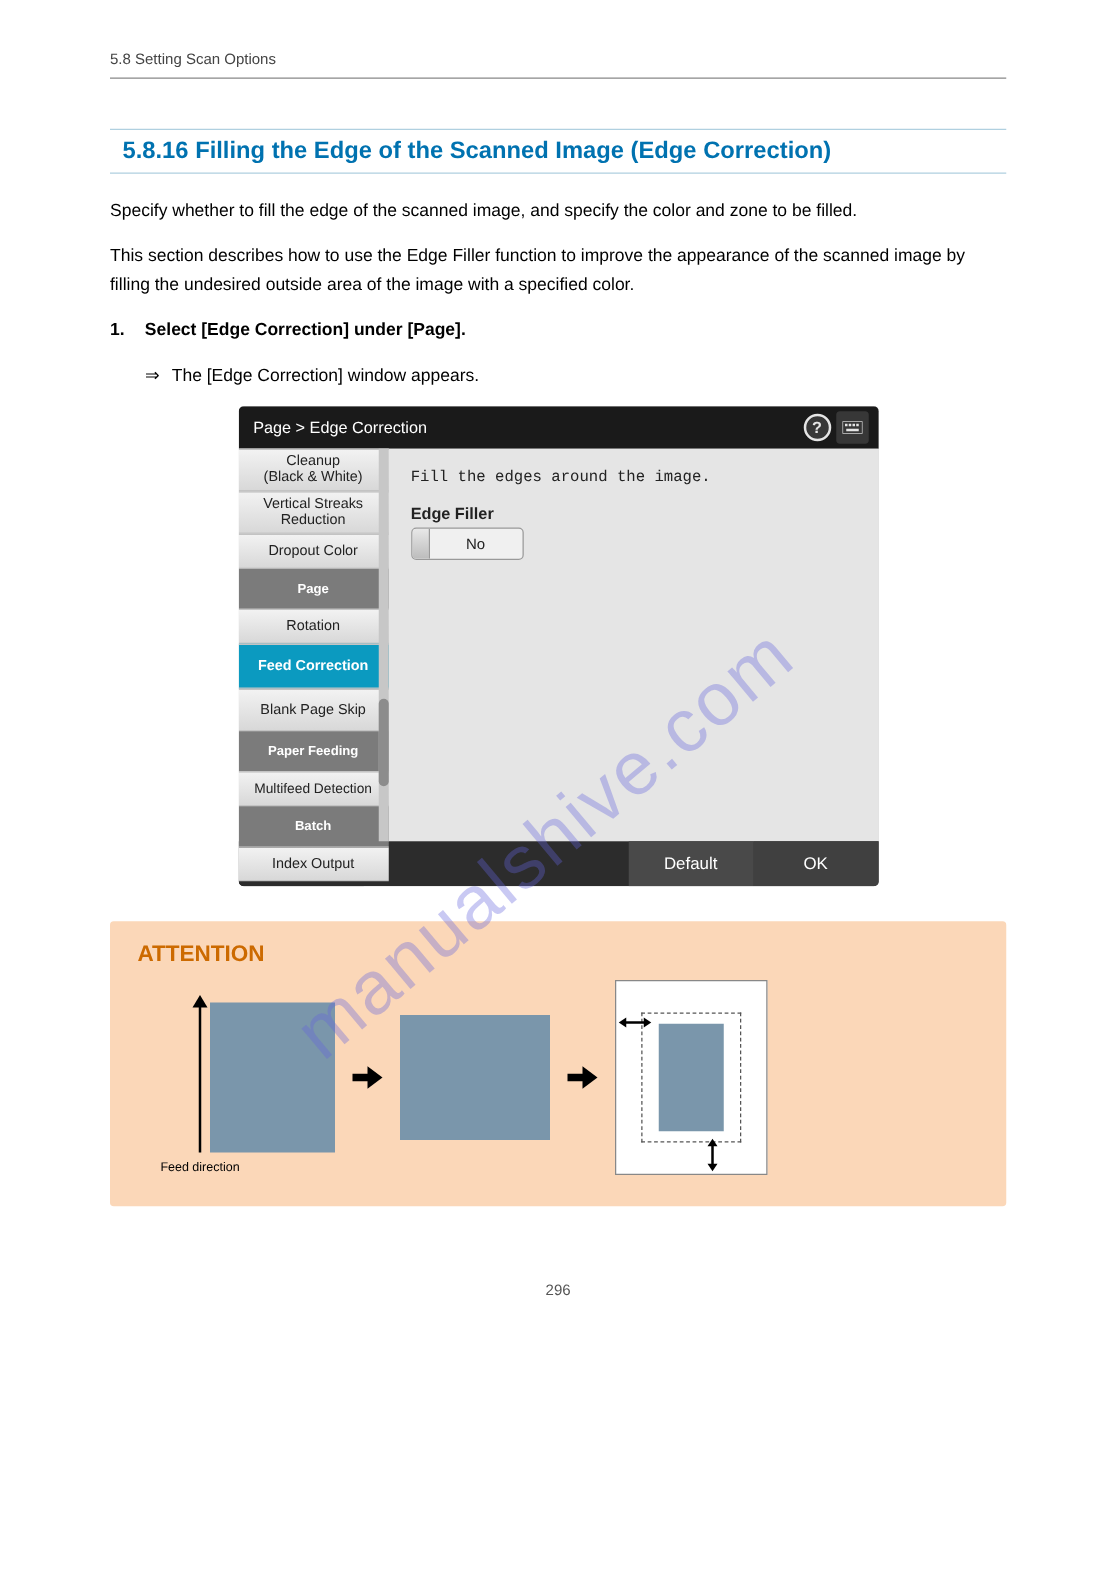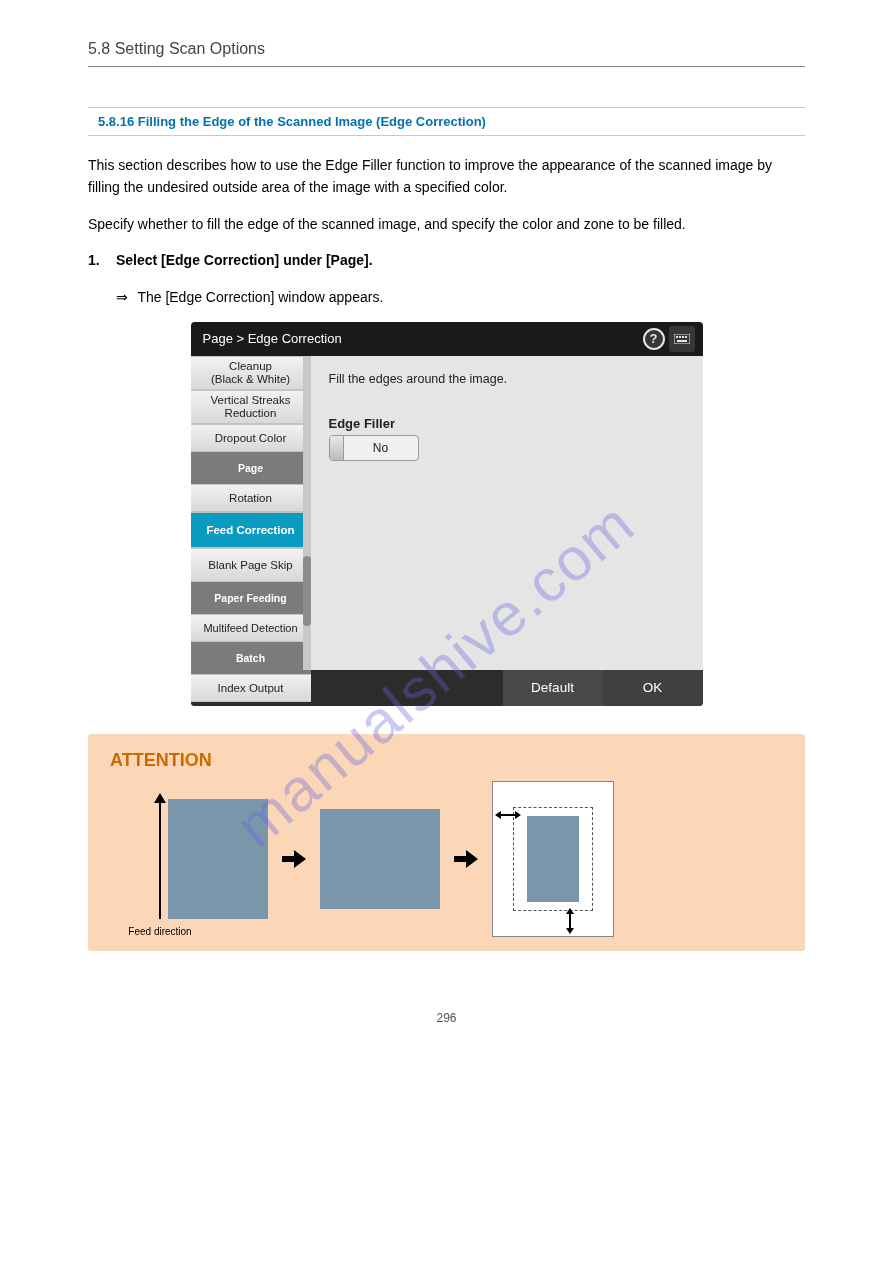--- a/index.html
+++ b/index.html
@@ -1,48 +1,48 @@
 <!DOCTYPE html>
 <html><head>
 <meta charset="utf-8">
 <style>
   * { margin: 0; padding: 0; box-sizing: border-box; }
   body { font-family: Arial, Helvetica, sans-serif; background: #fff; width: 893px; margin: 0 auto; color: #000; }
   .page { padding: 40px 88px 80px 88px; }
-  .running-head { font-size: 16px; color: #444; display: flex; justify-content: space-between; margin-bottom: 8px; }
+  .running-head { font-size: 12px; color: #444; display: flex; justify-content: space-between; margin-bottom: 8px; }
   .rule { border: none; border-top: 1px solid #888; margin-bottom: 40px; }
-  .section-head { font-size: 13px; font-weight: bold; color: #0072b0; padding: 6px 10px; border-top: 1px solid #b0d0e0; border-bottom: 1px solid #b0d0e0; margin-bottom: 18px; }
+  .section-head { font-size: 19px; font-weight: bold; color: #0072b0; padding: 6px 10px; border-top: 1px solid #b0d0e0; border-bottom: 1px solid #b0d0e0; margin-bottom: 18px; }
   .body-text { font-size: 14px; line-height: 1.6; margin-bottom: 14px; }
   .body-text .step-no { display: inline-block; width: 24px; font-weight: bold; }
   .screen { width: 512px; margin: 8px auto 20px; border-radius: 4px; overflow: hidden; box-shadow: 0 0 0 1px #ccc inset; position: relative; }
   .titlebar { background: #1a1a1a; color: #fff; display: flex; align-items: center; height: 34px; padding: 0 8px 0 12px; font-size: 13px; }
   .titlebar .spacer { flex: 1; }
   .titlebar .tb-icon { width: 26px; height: 26px; border-radius: 3px; background: #373737; margin-left: 4px; display: flex; align-items: center; justify-content: center; color: #e5e5e5; font-size: 14px; }
   .titlebar .tb-help { border-radius: 50%; border: 2px solid #e5e5e5; width: 22px; height: 22px; font-weight: bold; font-size: 13px; }
   .mainrow { display: flex; height: 314px; background: #e5e5e5; }
   .sidebar { width: 120px; background: #dedede; position: relative; font-size: 11.5px; color: #222; }
   .sb-item { height: 28px; display: flex; align-items: center; justify-content: center; text-align: right; padding: 0 4px; border-top: 1px solid #c3c3c3; border-bottom: 1px solid #c3c3c3; background: linear-gradient(#f2f2f2,#d8d8d8); cursor: pointer; }
   .sb-item.twoLine { height: 34px; line-height: 1.1; flex-direction: column; }
   .sb-item.selected { background: #0b9ac0; color: #fff; font-weight: bold; }
   .sb-item.selected.twoLine, .sb-item.edge { height: 36px; }
   .sb-cat { height: 32px; background: #7b7b7b; color: #fff; font-size: 10.5px; font-weight: bold; display: flex; align-items: center; justify-content: center; }
   .scrollbar { position: absolute; right: 0; top: 0; bottom: 0; width: 8px; background: #c7c7c7; }
   .scroll-thumb { position: absolute; left: 0; width: 8px; background: #8c8c8c; border-radius: 4px; top: 200px; height: 70px; }
   .panel { flex: 1; padding: 16px 18px; font-size: 12.5px; color: #222; }
-  .panel .desc { margin-bottom: 30px; }
+  .panel .desc { margin-bottom: 14px; font-family: Liberation Mono, monospace; }
   .panel .lbl { font-weight: bold; font-size: 13px; margin-bottom: 4px; }
   .toggle { display: inline-flex; align-items: center; border: 1px solid #999; border-radius: 4px; overflow: hidden; height: 26px; width: 90px; background: #f0f0f0; }
   .toggle .knob { width: 14px; height: 100%; background: linear-gradient(#e8e8e8,#bcbcbc); border-right: 1px solid #999; }
   .toggle .tlabel { flex: 1; text-align: center; font-size: 12px; }
   .footer { display: flex; height: 36px; background: #2c2c2c; color: #fff; font-size: 13.5px; }
   .footer .fbtn { display: flex; align-items: center; justify-content: center; cursor: pointer; }
   .fbtn.cancel { width: 100px; background: #2c2c2c; }
   .fbtn.default { width: 100px; background: #494949; margin-left: auto; }
   .fbtn.ok { width: 100px; background: #404040; }
-  .attention { background: #fbd7b8; border-radius: 3px; padding: 16px 22px 14px; margin-top: 28px; }
+  .attention { background: #fbd7b8; border-radius: 3px; padding: 16px 22px 25px; margin-top: 28px; }
   .attention .att-title { font-size: 18px; font-weight: bold; color: #cc6a00; margin-bottom: 10px; }
   .attention .att-body { font-size: 13.5px; line-height: 1.55; margin-bottom: 22px; }
   .diagram { display: flex; align-items: center; justify-content: flex-start; gap: 14px; padding-left: 40px; }
   .sq { background: #7a96ab; }
   .sq.big { width: 100px; height: 120px; }
   .sq.mid { width: 120px; height: 100px; }
   .outframe { background: #fff; border: 1px solid #888; width: 122px; height: 156px; display: flex; align-items: center; justify-content: center; position: relative; }
   .dashbox { border: 1px dashed #555; width: 80px; height: 104px; display: flex; align-items: center; justify-content: center; }
   .dashbox .sq { width: 52px; height: 86px; }
   .arr-up { width: 20px; position: relative; margin-right: -16px; }
@@ -71,22 +71,22 @@
 <div class="page">
 
   <div class="running-head">
     <span>5.8 Setting Scan Options</span>
     <span></span>
   </div>
   <hr class="rule">
 
   <div class="section-head">5.8.16 Filling the Edge of the Scanned Image (Edge Correction)</div>
 
+  <p class="body-text">Specify whether to fill the edge of the scanned image, and specify the color and zone to be filled.</p>
   <p class="body-text">This section describes how to use the Edge Filler function to improve the appearance of the scanned image by filling the undesired outside area of the image with a specified color.</p>
-  <p class="body-text">Specify whether to fill the edge of the scanned image, and specify the color and zone to be filled.</p>
 
   <p class="body-text">
     <span class="step-no">1.</span>
     <span style="font-weight:bold;">Select [Edge Correction] under [Page].</span>
   </p>
 
   <p class="body-text" style="padding-left:28px;">
     <span style="margin-right:6px;">⇒</span>
     <span>The [Edge Correction] window appears.</span>
   </p>

